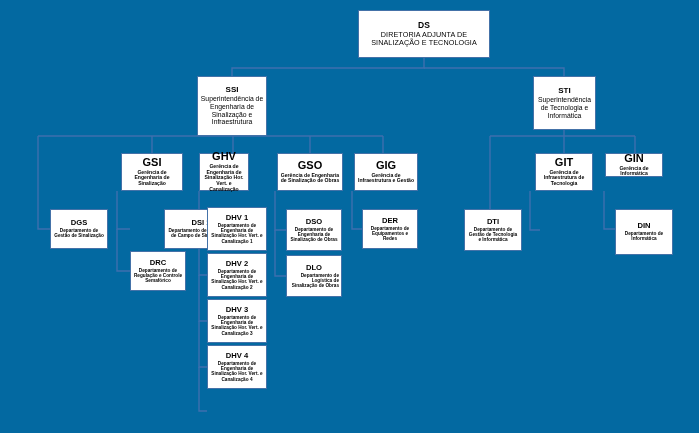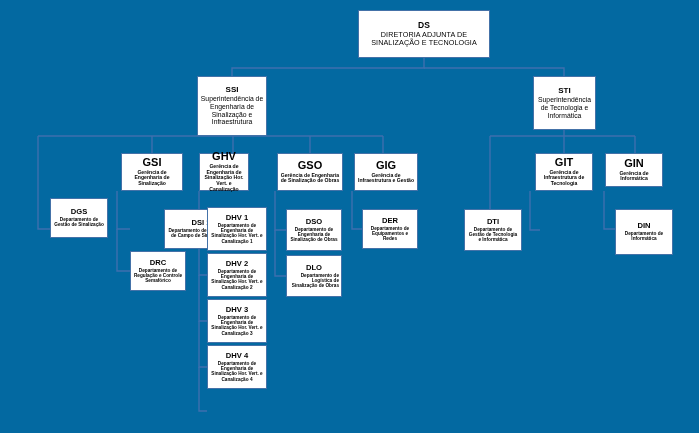--- a/index.html
+++ b/index.html
@@ -105,25 +105,25 @@
       <div class="desc">Gerência de Engenharia de Sinalização de Obras</div>
     </div>
     <div class="node lvl3" style="left: 354px; top: 153px; width: 64px; height: 38px; border-color: rgb(68, 114, 168);">
       <div class="code">GIG</div>
       <div class="desc">Gerência de Infraestrutura e Gestão</div>
     </div>
     <div class="node lvl3" style="left: 535px; top: 153px; width: 58px; height: 38px; border-color: rgb(68, 114, 168);">
       <div class="code">GIT</div>
       <div class="desc">Gerência de Infraestrutura de Tecnologia</div>
     </div>
-    <div class="node lvl3" style="left: 605px; top: 153px; width: 58px; height: 34px; border-color: rgb(68, 114, 168);">
+    <div class="node lvl3" style="left: 605px; top: 153px; width: 58px; height: 24px; border-color: rgb(68, 114, 168);">
       <div class="code">GIN</div>
       <div class="desc">Gerência de Informática</div>
     </div>
-    <div class="node lvl4" style="left: 50px; top: 198px; width: 58px; height: 40px; border-color: rgb(68, 114, 168);">
+    <div class="node lvl4" style="left: 50px; top: 209px; width: 58px; height: 40px; border-color: rgb(68, 114, 168);">
       <div class="code">DGS</div>
       <div class="desc">Departamento de Gestão de Sinalização</div>
     </div>
     <div class="node lvl4" style="left: 130px; top: 209px; width: 74px; height: 40px; border-color: rgb(68, 114, 168); margin-left: 34px;">
       <div class="code">DSI 1</div>
       <div class="desc">Departamento de Engenharia de Campo de Sinalização 1</div>
     </div>
     <div class="node lvl4" style="left: 130px; top: 251px; width: 56px; height: 40px; border-color: rgb(68, 114, 168);">
       <div class="code">DRC</div>
       <div class="desc">Departamento de Regulação e Controle Semafórico</div>

